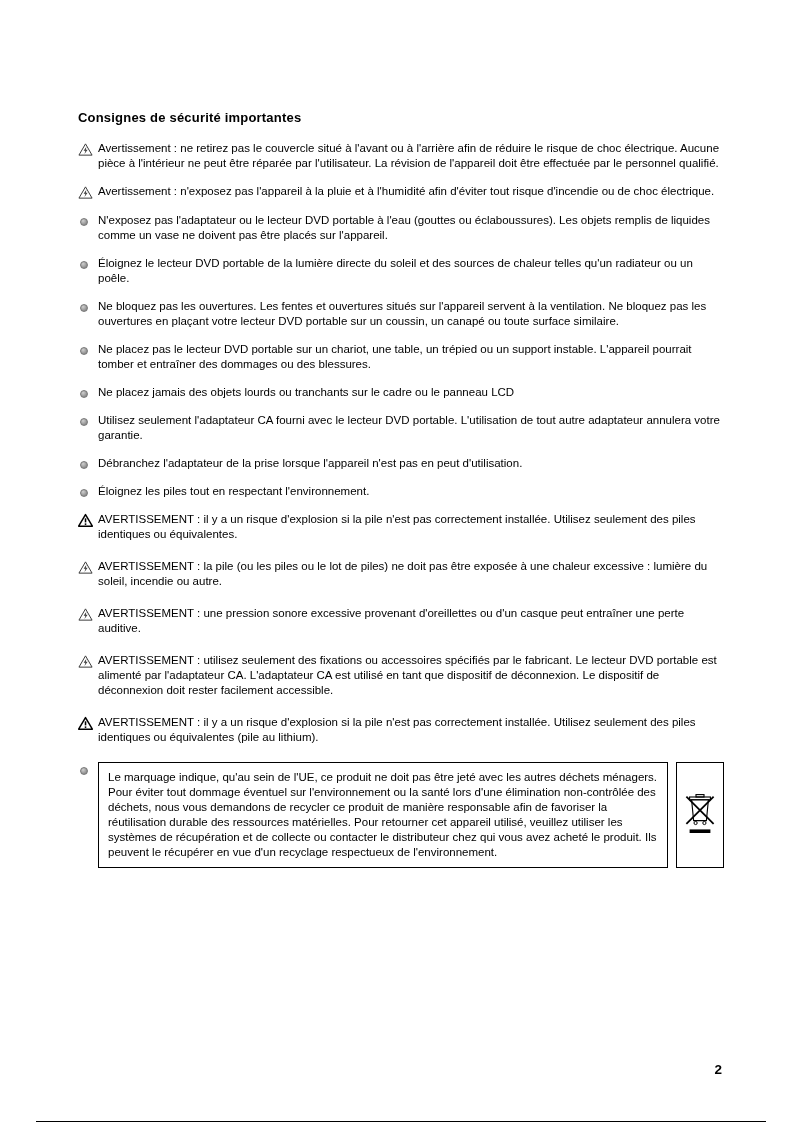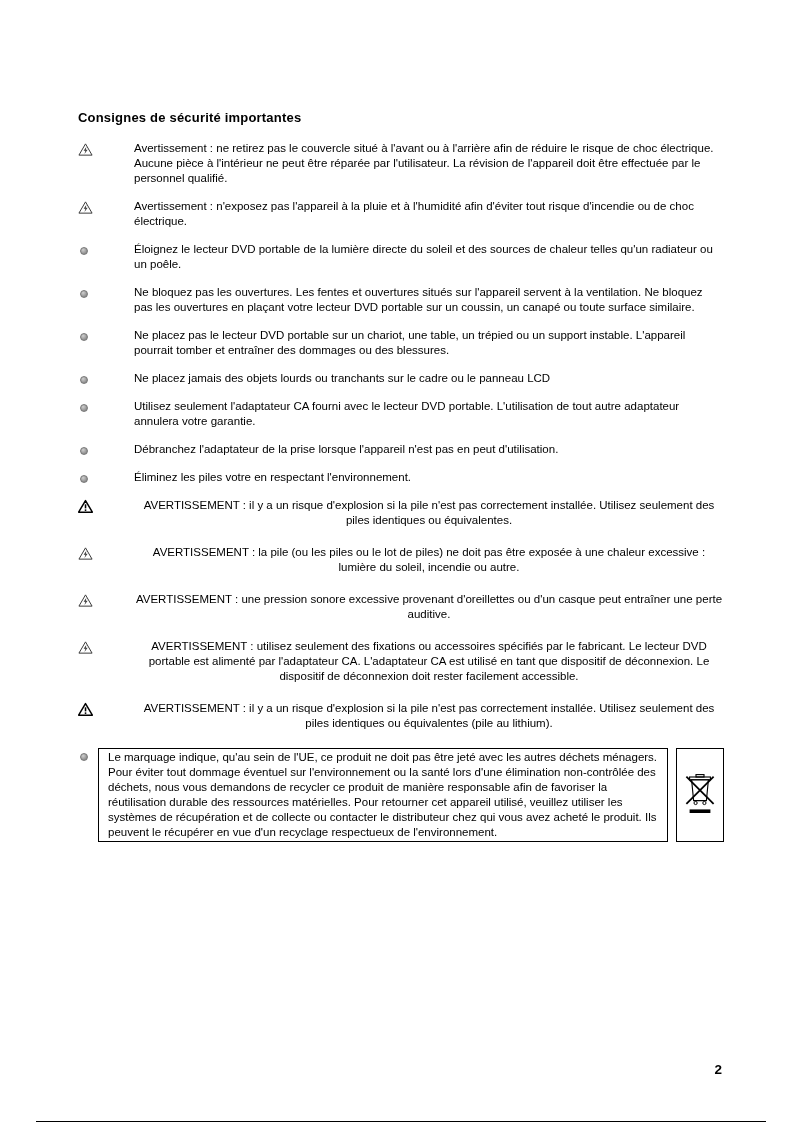--- a/index.html
+++ b/index.html
@@ -13,44 +13,43 @@
   }
   .page-content { padding:110px 78px 0 78px; }
   .doc-title {
     font-size:13px; font-weight:bold;
     margin:0 0 16px 0; letter-spacing:0.2px;
   }
   .item {
     display:flex; align-items:flex-start;
     font-size:11.5px; line-height:15px;
     margin-bottom:13px;
-    gap:36px;
   }
   .icon-cell {
     flex:0 0 20px; width:20px;
     display:flex; justify-content:flex-start;
     padding-top:1px;
   }
   .item-text { flex:1; }
-  .warn-block { margin-top:10px; margin-bottom:17px;text-align:center; }
+  .warn-block { margin-top:10px; margin-bottom:17px; }
   .bullet-dot {
     display:inline-block; width:6px; height:6px;
     border-radius:50%;
     background:radial-gradient(circle at 35% 30%, #cfcfcf, #8f8f8f 70%);
     border:0.5px solid #777;
     margin-top:4px; margin-left:2px;
   }
   .tri-svg { display:block; }
   .recycle-row {
     display:flex; align-items:flex-start; margin-top:4px;
     font-size:11.5px; line-height:15px;
   }
   .recycle-textbox {
     border:1px solid #000;
-    padding:1px 9px;
+    padding:7px 9px;
     flex:1;
   }
   .recycle-iconbox {
     border:1px solid #000;
     width:46px; align-self:stretch;
     margin-left:8px;
     display:flex; align-items:center; justify-content:center;
   }
   .page-number {
     position:absolute; top:1062px; right:80px;
@@ -93,20 +92,26 @@
 
   <div class="item">
     <span class="icon-cell">
       <svg class="tri-svg" width="15" height="15" viewBox="0 0 24 24">
           <use href="#tri-lightning"></use>
         </svg>
     </span>
     <span class="item-text">Avertissement : n'exposez pas l'appareil à la pluie et à l'humidité afin d'éviter tout risque d'incendie ou de choc électrique.</span>
   </div>
 
+  <div class="item">
+    <span class="icon-cell">
+        <span class="bullet-dot"></span>
+      </span>
+    <span class="item-text">N'exposez pas l'adaptateur ou le lecteur DVD portable à l'eau (gouttes ou éclaboussures). Les objets remplis de liquides comme un vase ne doivent pas être placés sur l'appareil.</span>
+  </div>
 
   <div class="item">
     <span class="icon-cell">
         <span class="bullet-dot"></span>
       </span>
     <span class="item-text">Éloignez le lecteur DVD portable de la lumière directe du soleil et des sources de chaleur telles qu'un radiateur ou un poêle.</span>
   </div>
 
   <div class="item">
     <span class="icon-cell">
@@ -141,21 +146,21 @@
     <span class="icon-cell">
         <span class="bullet-dot"></span>
       </span>
     <span class="item-text">Débranchez l'adaptateur de la prise lorsque l'appareil n'est pas en peut d'utilisation.</span>
   </div>
 
   <div class="item">
     <span class="icon-cell">
         <span class="bullet-dot"></span>
       </span>
-    <span class="item-text">Éliminez les piles votre en respectant l'environnement.</span>
+    <span class="item-text">Éloignez les piles tout en respectant l'environnement.</span>
   </div>
 
   <div class="item warn-block">
     <span class="icon-cell">
       <svg class="tri-svg" width="15" height="15" viewBox="0 0 24 24">
           <use href="#tri-exclaim"></use>
         </svg>
     </span>
     <span class="item-text">AVERTISSEMENT : il y a un risque d'explosion si la pile n'est pas correctement installée. Utilisez seulement des piles identiques ou équivalentes.</span>
   </div>

